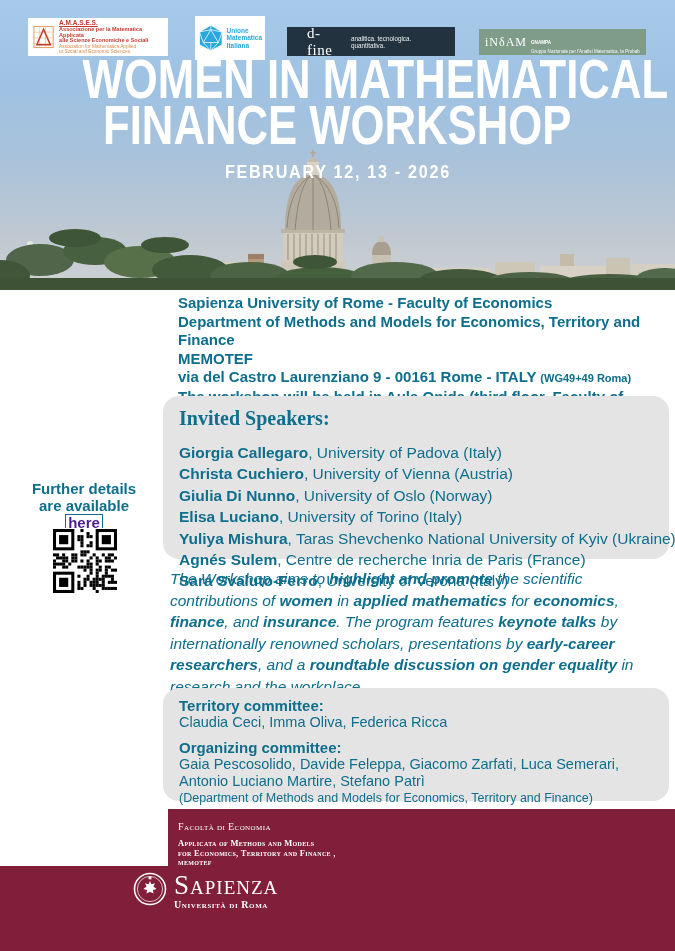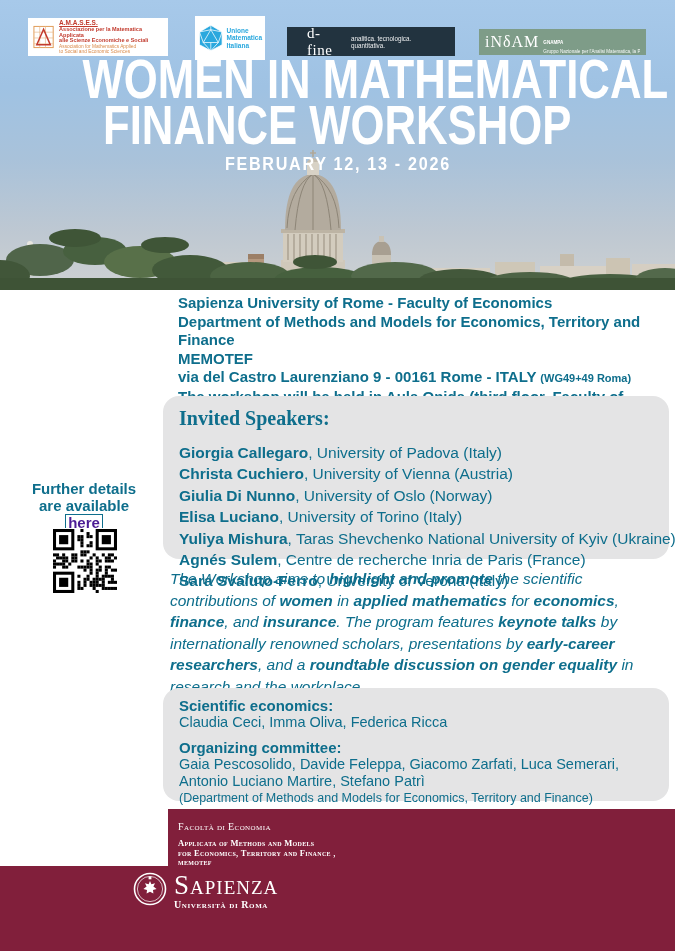--- a/index.html
+++ b/index.html
@@ -17,31 +17,31 @@
   .amases-text{line-height:1.05;}
   .amases-abbr{font-size:6.5px;font-weight:bold;color:#c23b2e;text-decoration:underline;}
   .amases-it{font-size:5.5px;font-weight:bold;color:#c23b2e;}
   .amases-en{font-size:4.8px;color:#d98a4a;}
   .logo-umi{left:195px;top:16px;width:70px;height:44px;background:#ffffff;display:flex;align-items:center;padding:2px 3px;gap:3px;}
   .umi-text{font-size:6.5px;font-weight:bold;color:#2aa8de;line-height:1.1;}
   .logo-dfine{left:287px;top:27px;width:168px;height:29px;background:#22333f;color:#fff;display:flex;align-items:center;padding:0 20px;gap:10px;}
   .dfine-name{font-size:15px;letter-spacing:.5px;font-family:"Liberation Serif",serif;}
   .dfine-tag{font-size:6.3px;opacity:.92;}
   .logo-indam{left:479px;top:29px;width:167px;height:26px;background:#7e9c88;color:#fff;display:flex;align-items:center;padding:0 6px;gap:4px;}
-  .indam-name{font-size:16px;font-family:"Liberation Serif",serif;letter-spacing:1px;}
+  .indam-name{font-size:12px;font-family:"Liberation Serif",serif;letter-spacing:1px;}
   .indam-small{line-height:1.15;overflow:hidden;}
   .indam-group{font-size:4.6px;font-weight:bold;white-space:nowrap;}
   .indam-desc{font-size:4.6px;white-space:nowrap;opacity:.95;}
 
   
   .titles{position:absolute;left:0;top:56px;width:675px;text-align:center;color:#ffffff;}
   .title-line{height:46px;line-height:46px;}
   .title-line > span{display:inline-block;transform:scaleX(.78);transform-origin:50% 50%;
        font-weight:bold;font-size:56px;letter-spacing:0;white-space:nowrap;}
-  .date-line{height:22px;line-height:22px;margin-top:5px;}
+  .date-line{height:22px;line-height:22px;margin-top:13px;}
   .date-line > span{display:inline-block;transform:scaleX(.85);transform-origin:50% 50%;
        font-weight:bold;font-size:19px;letter-spacing:2px;white-space:nowrap;}
 
   
   .venue{position:absolute;left:178px;top:294px;width:492px;color:#0e6e8c;
          font-size:15px;font-weight:bold;line-height:18.6px;}
   .venue .pluscode{font-size:11px;}
 
   
   .speakers-box{position:absolute;left:163px;top:396px;width:506px;height:163px;
@@ -385,21 +385,21 @@
         <rect x="48" y="6" width="9" height="9" fill="#000"></rect>
         <rect x="0" y="42" width="21" height="21" fill="#000"></rect>
         <rect x="3" y="45" width="15" height="15" fill="#fff"></rect>
         <rect x="6" y="48" width="9" height="9" fill="#000"></rect>
       </svg>
   </div>
 
   <div class="about"><span>The Workshop aims to </span><b>highlight and promote</b><span> the scientific contributions of </span><b>women</b><span> in </span><b>applied mathematics</b><span> for </span><b>economics</b><span>, </span><b>finance</b><span>, and </span><b>insurance</b><span>. The program features </span><b>keynote talks</b><span> by internationally renowned scholars, presentations by </span><b>early-career researchers</b><span>, and a </span><b>roundtable discussion on gender equality</b><span> in research and the workplace.</span></div>
 
   <div class="committees-box">
-    <div class="comm-label">Scientific economics:</div>
+    <div class="comm-label">Territory committee:</div>
     <div class="comm-members">Claudia Ceci, Imma Oliva, Federica Ricca</div>
     <div class="comm-gap"></div>
     <div class="comm-label">Organizing committee:</div>
     <div class="comm-members">Gaia Pescosolido, Davide Feleppa, Giacomo Zarfati, Luca Semerari,</div>
     <div class="comm-members">Antonio Luciano Martire, Stefano Patrì</div>
     <div class="comm-note">(Department of Methods and Models for Economics, Territory and Finance)</div>
   </div>
 
   <div class="footer-panel">
     <div class="f-faculty">Facoltà di Economia</div>

